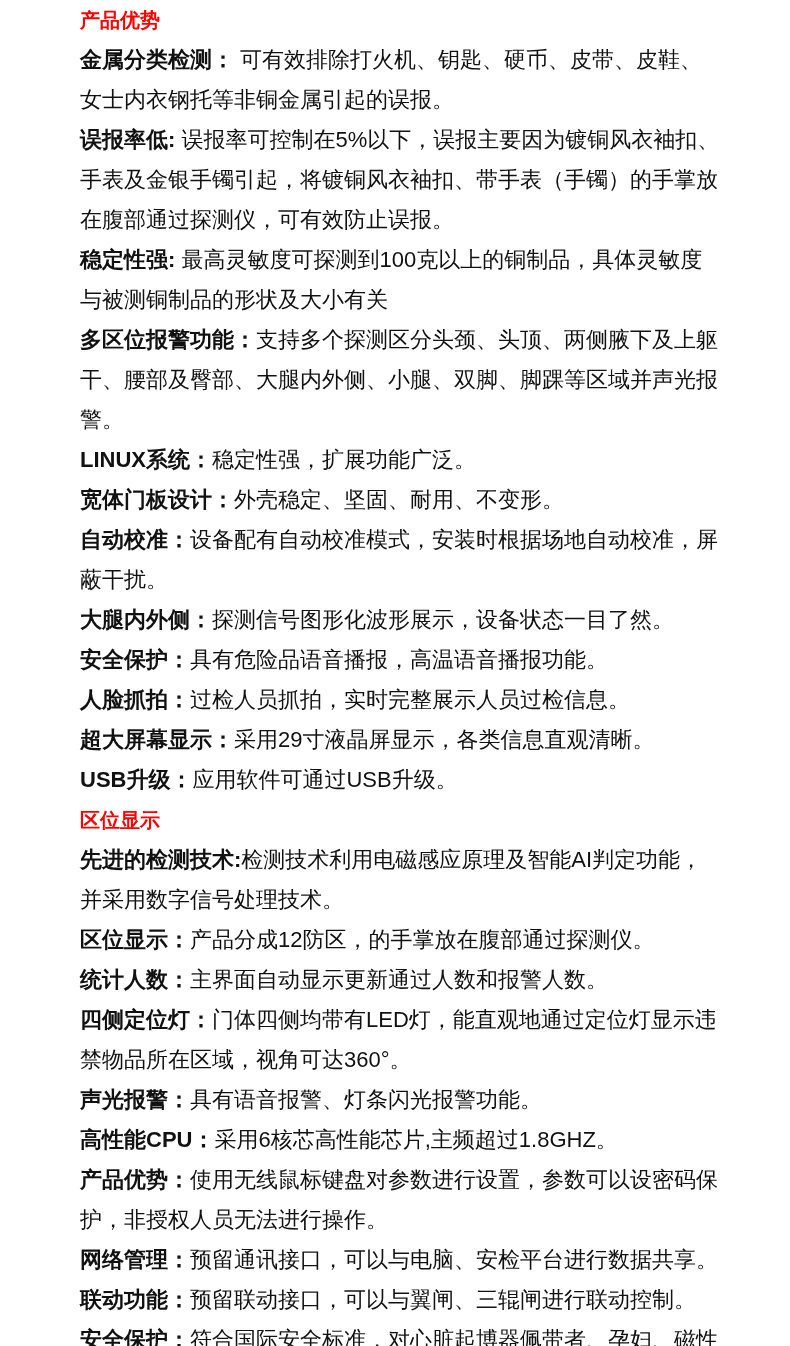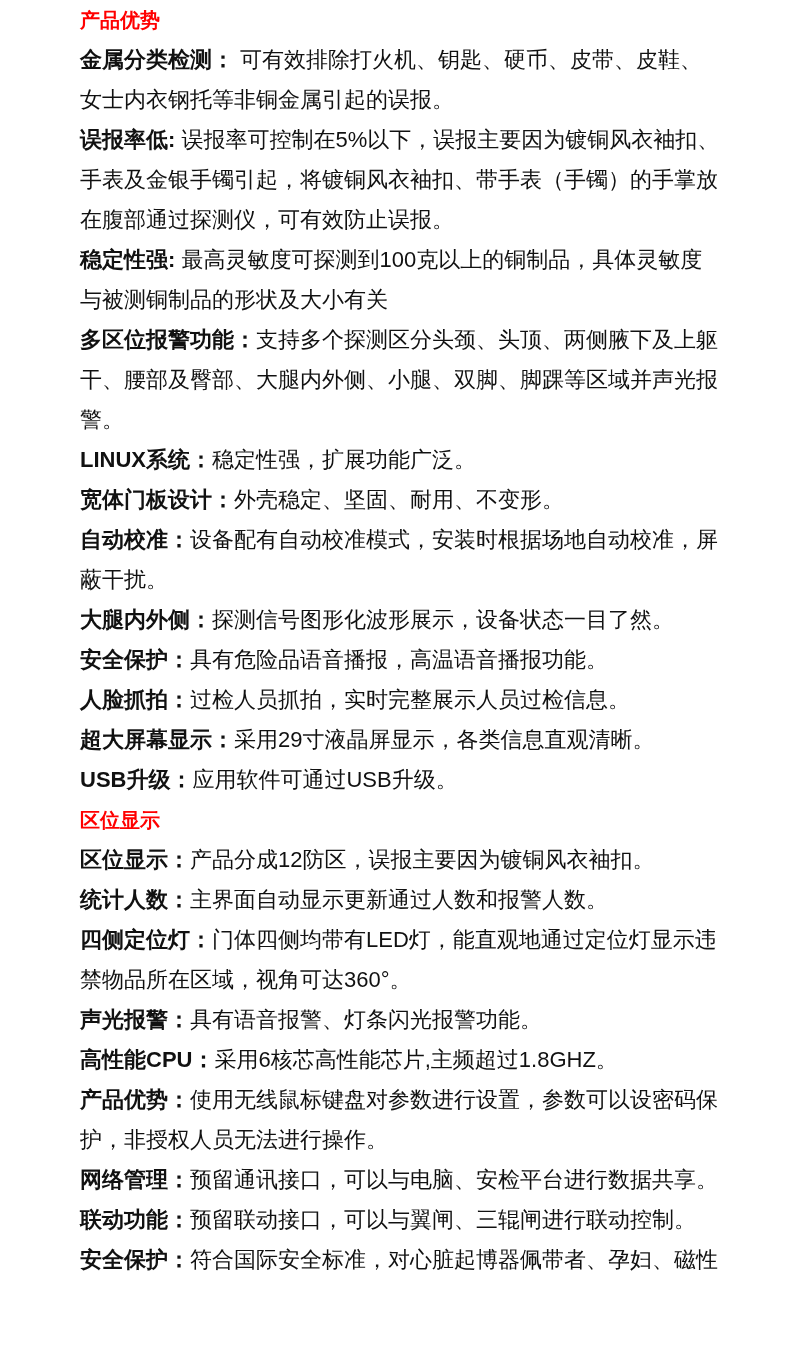--- a/index.html
+++ b/index.html
@@ -63,22 +63,23 @@
   <p class="item"><b class="label">人脸抓拍：</b><span class="text">过检人员抓拍，实时完整展示人员过检信息。</span></p>
 
   <p class="item"><b class="label">超大屏幕显示：</b><span class="text">采用29寸液晶屏显示，各类信息直观清晰。</span></p>
 
   <p class="item"><b class="label">USB升级：</b><span class="text">应用软件可通过USB升级。</span></p>
 </section>
 
   <section class="section">
     <h2 class="heading">区位显示</h2>
 
+  <p class="item"><b class="label">先进的检测技术:</b><span class="text">检测技术利用电磁感应原理及智能AI判定功能，并采用数字信号处理技术。</span></p>
 
-  <p class="item"><b class="label">区位显示：</b><span class="text">产品分成12防区，误报主要因为镀铜风衣袖扣。</span></p>
+  <p class="item"><b class="label">区位显示：</b><span class="text">产品分成12防区，的手掌放在腹部通过探测仪。</span></p>
 
   <p class="item"><b class="label">统计人数：</b><span class="text">主界面自动显示更新通过人数和报警人数。</span></p>
 
   <p class="item"><b class="label">四侧定位灯：</b><span class="text">门体四侧均带有LED灯，能直观地通过定位灯显示违禁物品所在区域，视角可达360°。</span></p>
 
   <p class="item"><b class="label">声光报警：</b><span class="text">具有语音报警、灯条闪光报警功能。</span></p>
 
   <p class="item"><b class="label">高性能CPU：</b><span class="text">采用6核芯高性能芯片,主频超过1.8GHZ。</span></p>
 
   <p class="item"><b class="label">产品优势：</b><span class="text">使用无线鼠标键盘对参数进行设置，参数可以设密码保护，非授权人员无法进行操作。</span></p>

